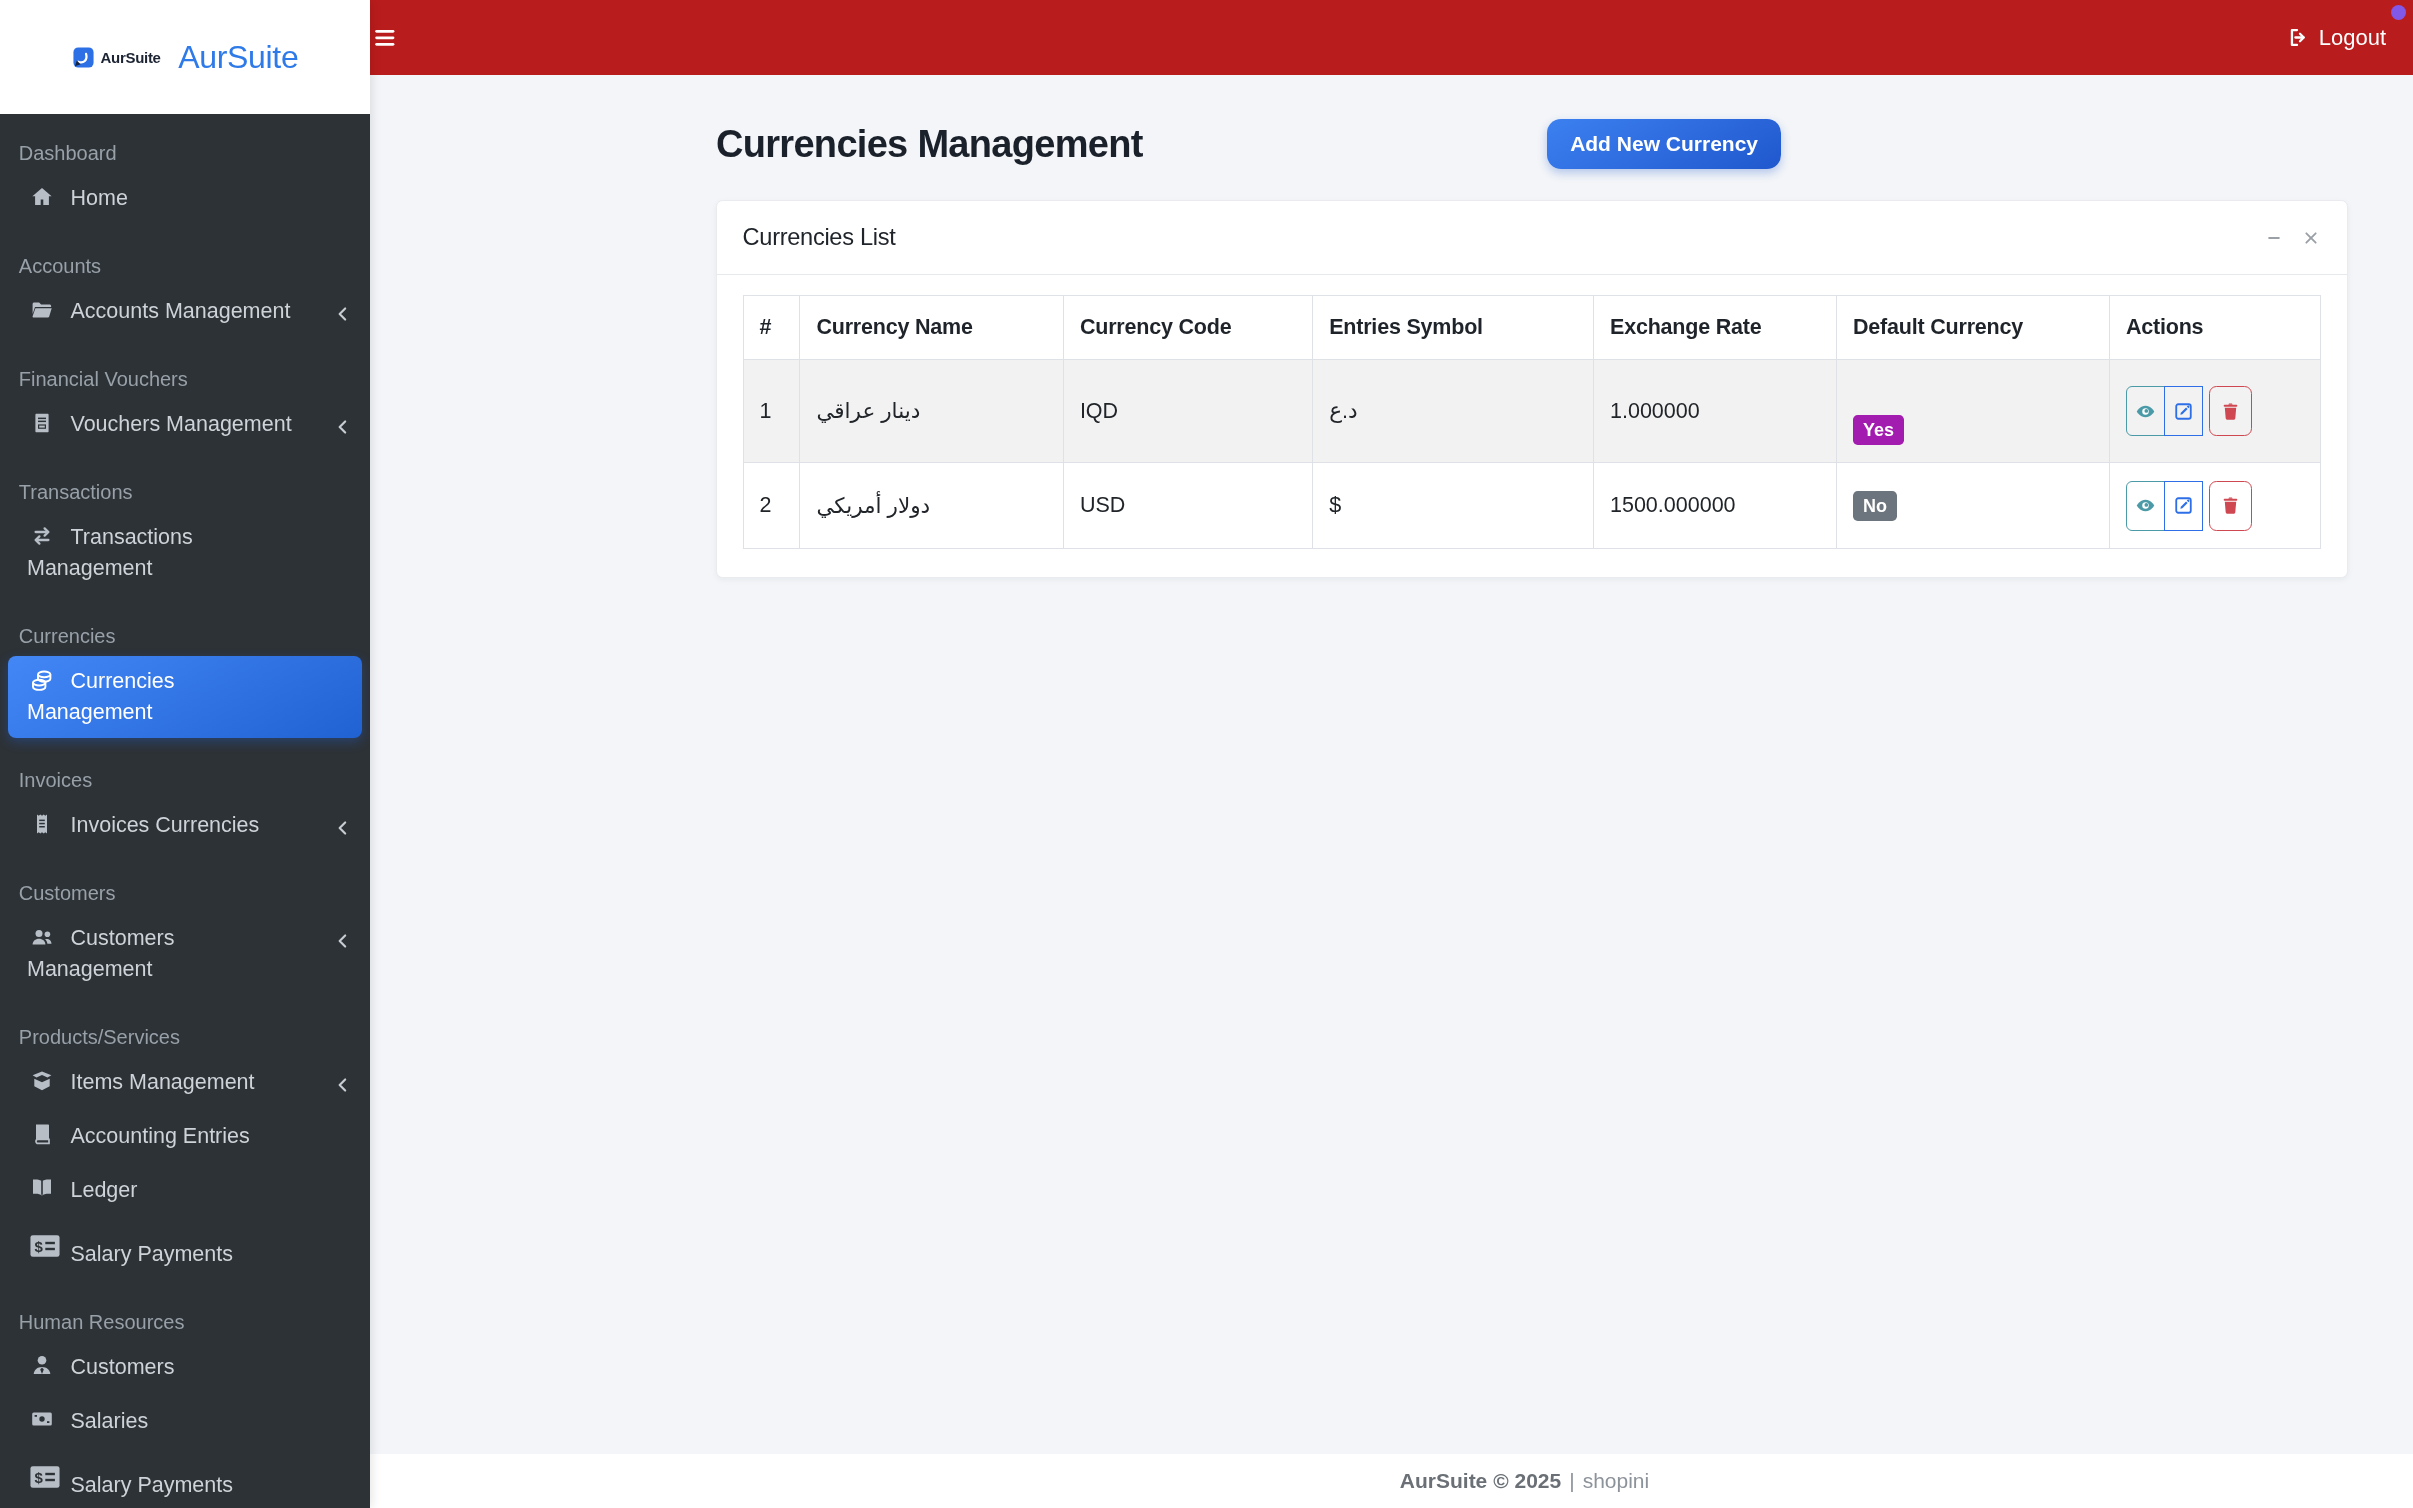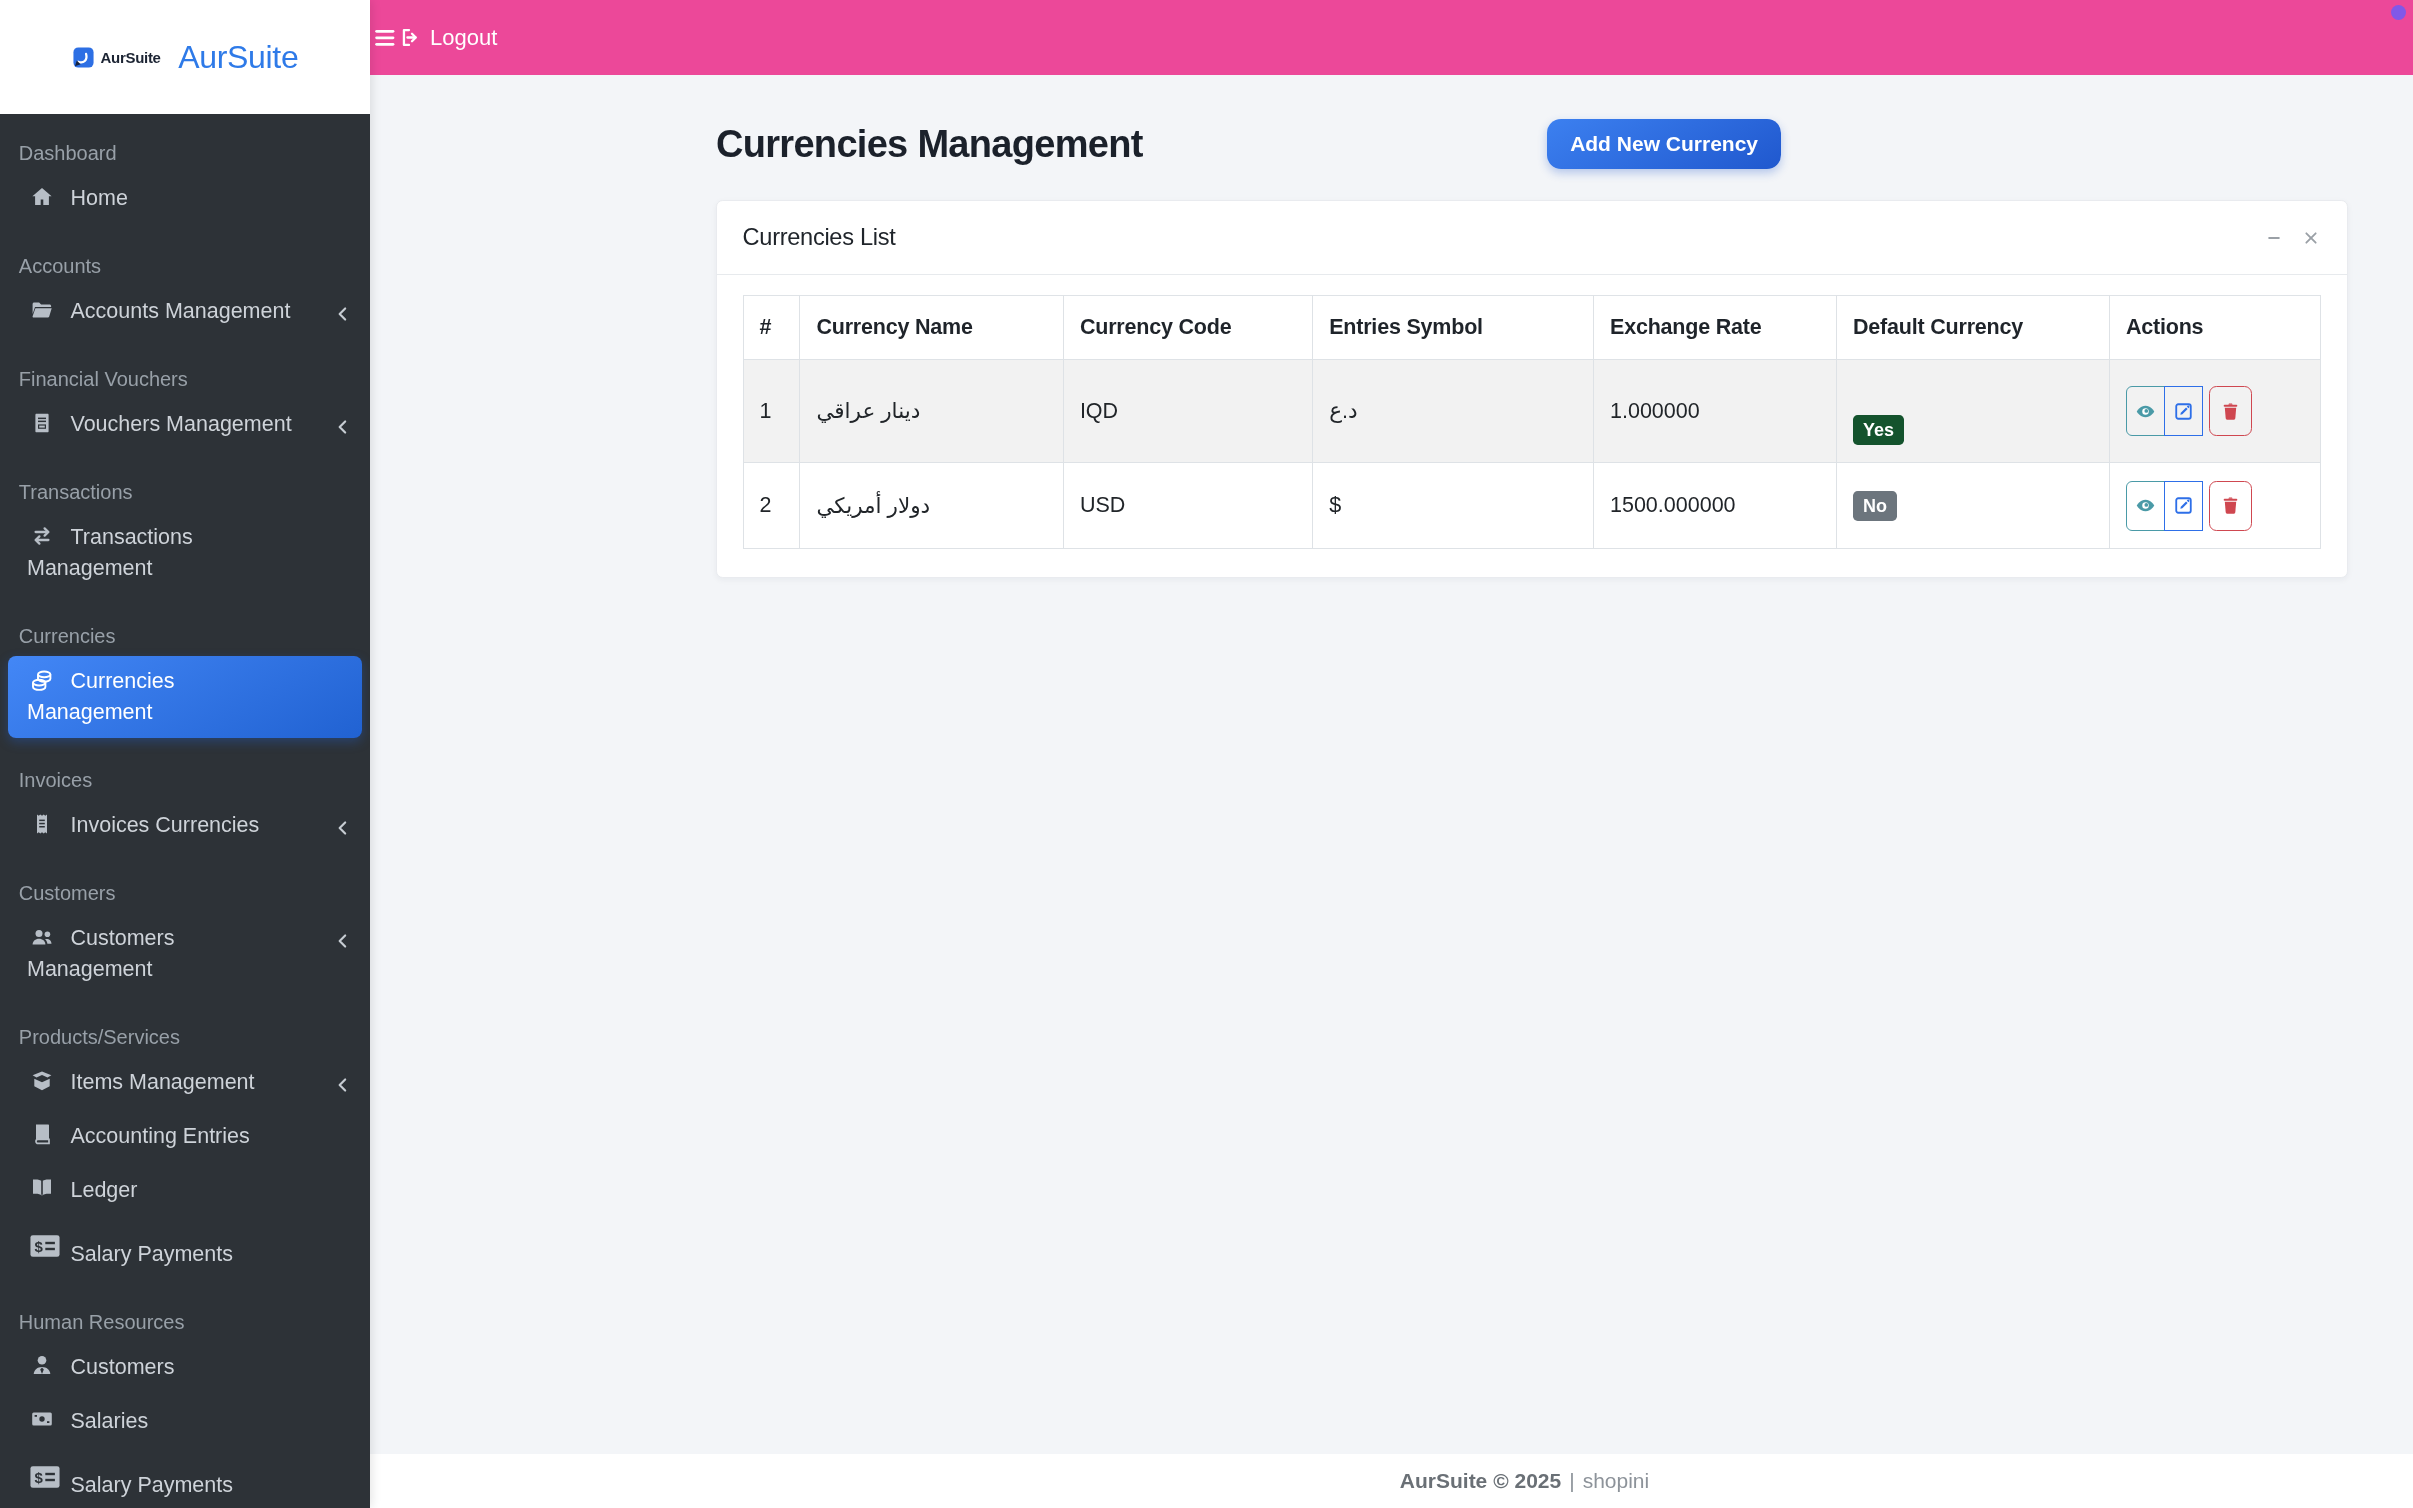--- a/index.html
+++ b/index.html
@@ -10,22 +10,22 @@
     background:#f3f5f8;
     font-family:"Liberation Sans","DejaVu Sans",sans-serif;
     color:#212529;
   }
   .ic { display:inline-flex; line-height:0; }
   .ic svg, .nv-icon svg, .abtn svg, .tool svg, .chev svg { width:1em; height:1em; }
 
   
   .topbar {
     position:absolute; left:337px; top:0; width:2077px; height:75px;
-    background:#ec4899;
-    display:flex; align-items:center; 
+    background:#b91c1c;
+    display:flex; align-items:center; justify-content:space-between;
     padding:0 28px 0 35px; z-index:1;
   }
   .hamburger { background:none; border:none; color:#fff; font-size:25.6px; cursor:pointer; display:flex; }
   .logout {
     display:flex; align-items:center; gap:9.4px; color:#fff; font-size:22px;
     background:none; border:none; cursor:pointer; font-family:inherit;
   }
   .logout .ic { font-size:23px; }
   .indicator-dot {
     position:absolute; right:6.7px; top:5.4px; width:15px; height:15px;
@@ -101,21 +101,21 @@
   .table td {
     font-size:21.5px; color:#212529; text-align:left; padding:17.5px 16px;
     border:0.7px solid #dee2e6; vertical-align:middle;
   }
   .table tbody tr:nth-child(odd) { background:#f2f2f2; }
 
   .badge {
     display:inline-block; padding:6px 10px; border-radius:4.7px;
     font-size:18px; font-weight:bold; color:#fff; line-height:1;
   }
-  .badge.yes { background:#14532d;margin-top:37px; }
+  .badge.yes { background:#a21caf;margin-top:37px; }
   .badge.no  { background:#6c757d; }
 
   .actions { display:flex; align-items:center; }
   .abtn {
     width:39px; height:50px; display:flex; align-items:center; justify-content:center;
     background:transparent; border:1.3px solid; cursor:pointer; font-size:21px; line-height:0;
   }
   .abtn.view { color:#4a9aa7; border-color:#4a9aa7; border-radius:6px 0 0 6px; }
   .abtn.edit { color:#2e6fe8; border-color:#2e6fe8; margin-left:-1.3px; }
   .abtn.del  { color:#cf4750; border-color:#cf4750; border-radius:7.4px; margin-left:6.7px; width:43px; }

